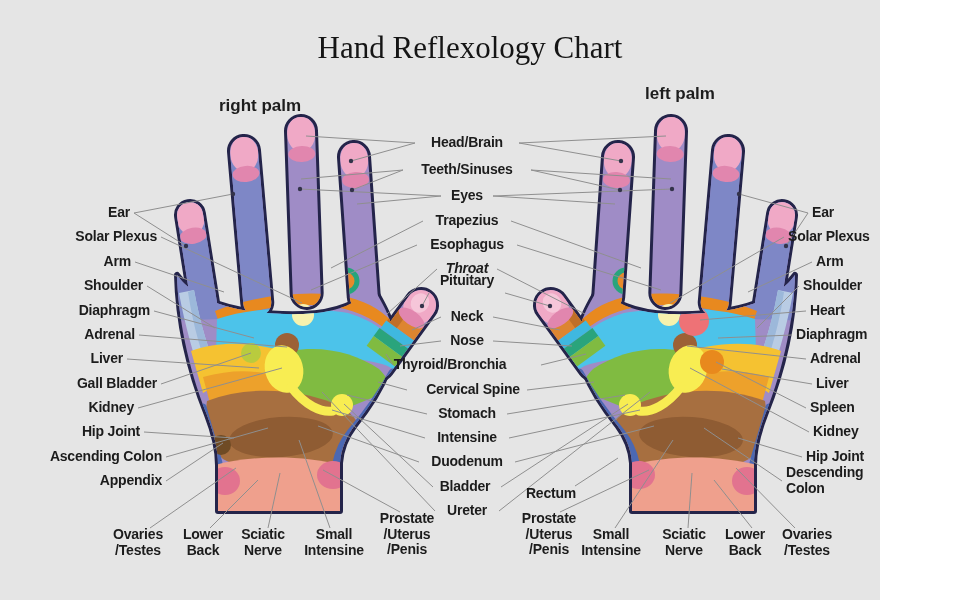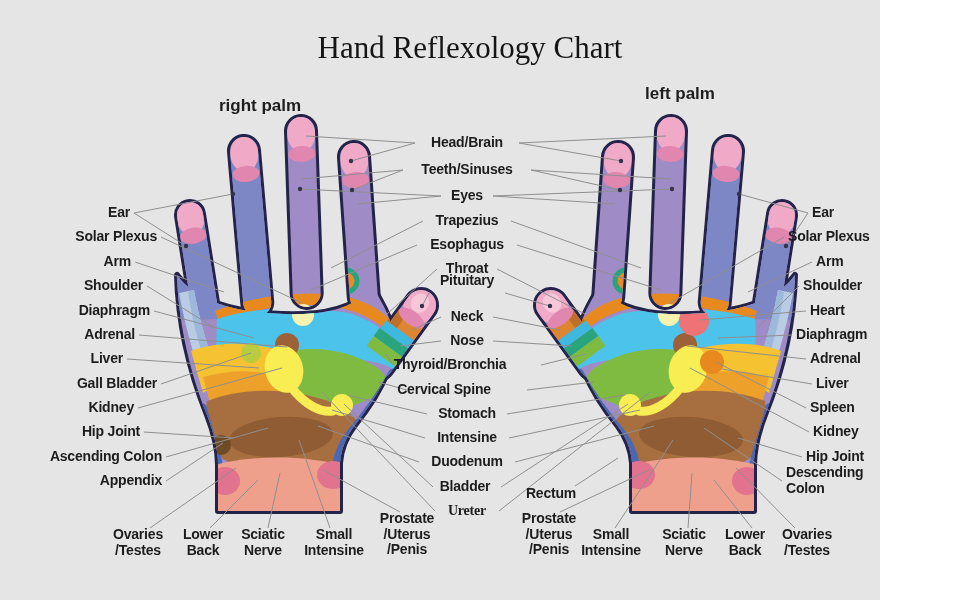--- a/index.html
+++ b/index.html
@@ -249,31 +249,31 @@
       <div class="lbl s" style="left: 816px; top: 384px;">Liver</div>
       <div class="lbl s" style="left: 810px; top: 408px;">Spleen</div>
       <div class="lbl s" style="left: 813px; top: 432px;">Kidney</div>
       <div class="lbl s" style="left: 806px; top: 457px;">Hip Joint</div>
       <div class="lbl s" style="left: 786px; top: 481px;">Descending Colon</div>
       <div class="lbl m" style="left: 467px; top: 143px;">Head/Brain</div>
       <div class="lbl m" style="left: 467px; top: 170px;">Teeth/Sinuses</div>
       <div class="lbl m" style="left: 467px; top: 196px;">Eyes</div>
       <div class="lbl m" style="left: 467px; top: 221px;">Trapezius</div>
       <div class="lbl m" style="left: 467px; top: 245px;">Esophagus</div>
-      <div class="lbl m" style="left: 467px; top: 269px;">Throat</div>
+      <div class="lbl m" style="left: 467px; top: 269px; font-style: italic;">Throat</div>
       <div class="lbl m" style="left: 467px; top: 281px;">Pituitary</div>
       <div class="lbl m" style="left: 467px; top: 317px;">Neck</div>
       <div class="lbl m" style="left: 467px; top: 341px;">Nose</div>
       <div class="lbl m" style="left: 450px; top: 365px;">Thyroid/Bronchia</div>
-      <div class="lbl m" style="left: 444px; top: 390px; text-align: right;">Cervical Spine</div>
+      <div class="lbl m" style="left: 473px; top: 390px; text-align: right;">Cervical Spine</div>
       <div class="lbl m" style="left: 467px; top: 414px;">Stomach</div>
       <div class="lbl m" style="left: 467px; top: 438px;">Intensine</div>
       <div class="lbl m" style="left: 467px; top: 462px;">Duodenum</div>
       <div class="lbl m" style="left: 465px; top: 487px;">Bladder</div>
-      <div class="lbl m" style="left: 467px; top: 511px; font-family: Liberation Serif, serif;">Ureter</div>
+      <div class="lbl m" style="left: 467px; top: 511px;">Ureter</div>
       <div class="lbl m" style="left: 138px; top: 543px;">Ovaries
 /Testes</div>
       <div class="lbl m" style="left: 203px; top: 543px;">Lower
 Back</div>
       <div class="lbl m" style="left: 263px; top: 543px;">Sciatic
 Nerve</div>
       <div class="lbl m" style="left: 334px; top: 543px;">Small
 Intensine</div>
       <div class="lbl m" style="left: 407px; top: 535px;">Prostate
 /Uterus

